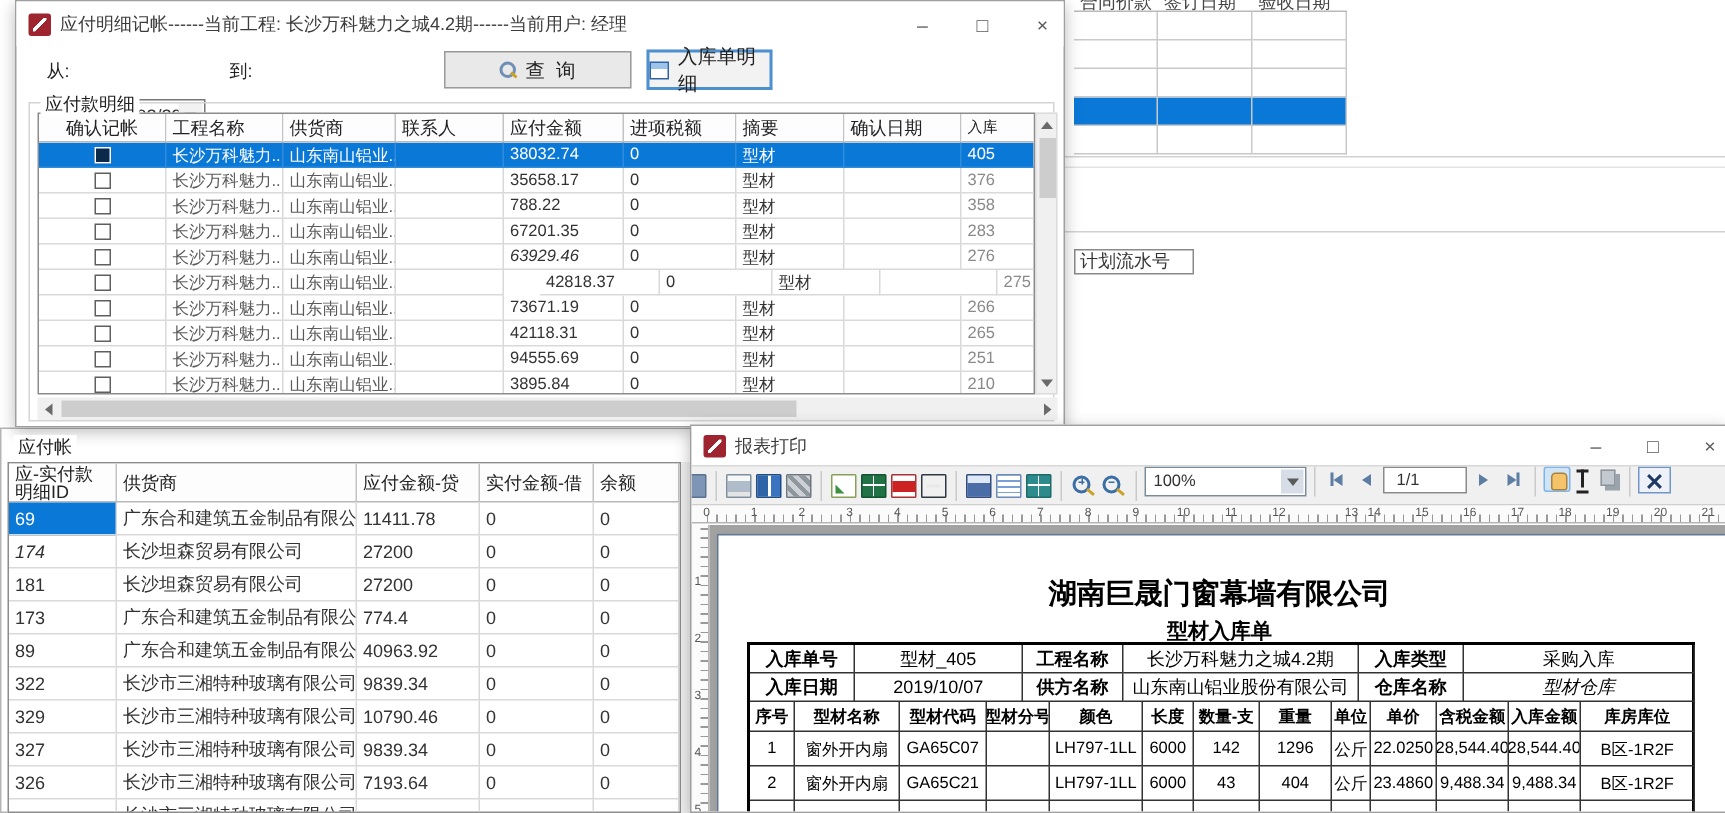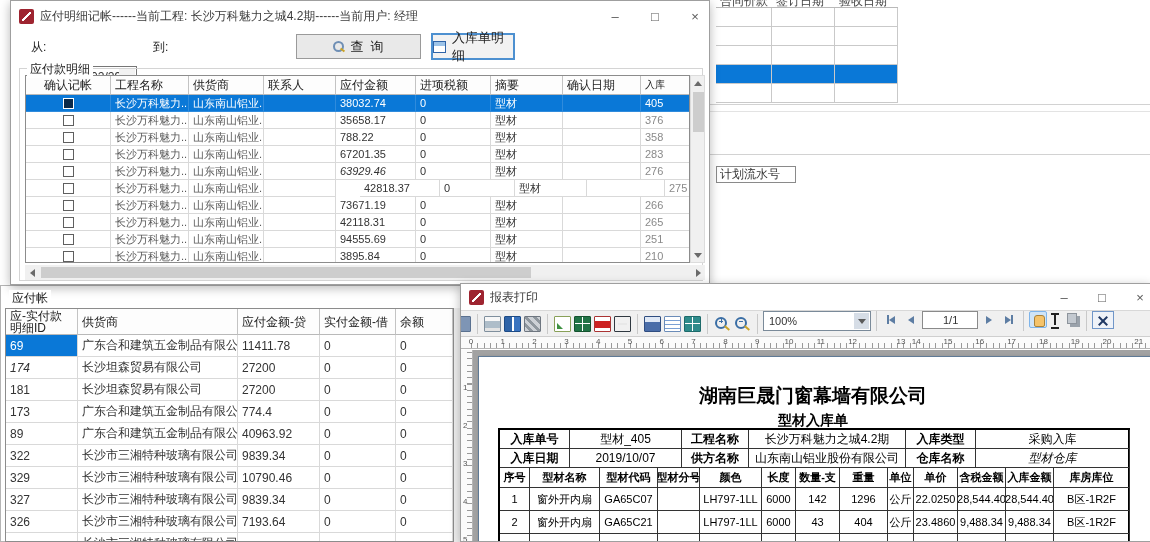--- a/index.html
+++ b/index.html
@@ -75,21 +75,21 @@
     background:#c9a227;transform:rotate(40deg)}
   .i-zoom-in{background:linear-gradient(#3a6ea5 0 0) 5px 5px/4px 1px no-repeat,linear-gradient(#3a6ea5 0 0) 6.5px 3.5px/1px 4px no-repeat}
   .i-zoom-out{background:linear-gradient(#3a6ea5 0 0) 5px 5px/4px 1px no-repeat}
   .zoombox{width:108px;height:20px;border:1px solid #7a8a99;background:#fff;display:flex;align-items:center;
     padding-left:5px;position:relative;font-size:11px;flex:none}
   .zoombox .dd{position:absolute;right:1px;top:1px;bottom:1px;width:15px;background:#d6dde6;display:flex;align-items:center;justify-content:center}
   .navbtn{width:18px;height:17px;display:flex;align-items:center;justify-content:center;flex:none;color:#5d7da3}
   .nbar{width:2px;height:9px;background:#5d7da3}
   .ntl{width:0;height:0;border-top:4px solid transparent;border-bottom:4px solid transparent;border-right:6px solid #5d7da3}
   .ntr{width:0;height:0;border-top:4px solid transparent;border-bottom:4px solid transparent;border-left:6px solid #5d7da3}
-  .pagebox{width:56px;height:18px;border:1px solid #8a8a8a;background:#fff;font-size:11px;display:flex;align-items:center;padding-left:20px;flex:none}
+  .pagebox{width:56px;height:18px;border:1px solid #8a8a8a;background:#fff;font-size:11px;display:flex;align-items:center;padding-left:8px;flex:none}
   .toolsel{background:#cfe4f7;border:1px solid #7eb4ea;border-radius:2px}
   .i-hand{width:18px;height:17px}
   .i-hand:before{content:"";position:absolute;left:4px;top:3px;width:9px;height:10px;background:#f5c36a;border:1px solid #a8823c;border-radius:3px 3px 2px 2px}
   .i-ibeam{width:14px;height:17px}
   .i-ibeam:before{content:"";position:absolute;left:5px;top:2px;width:2px;height:12px;background:#222}
   .i-ibeam:after{content:"";position:absolute;left:2px;top:2px;width:8px;height:12px;
     border-top:2px solid #222;border-bottom:2px solid #222}
   .i-copy{width:16px;height:16px}
   .i-copy:before{content:"";position:absolute;left:2px;top:2px;width:8px;height:9px;background:#c3c9d0;border:1px solid #8d949c;box-shadow:3px 3px 0 #9aa2ab}
   .i-closebox{width:22px;height:18px;border:1px solid #7096c8;background:#eef2f8;position:relative;flex:none}

